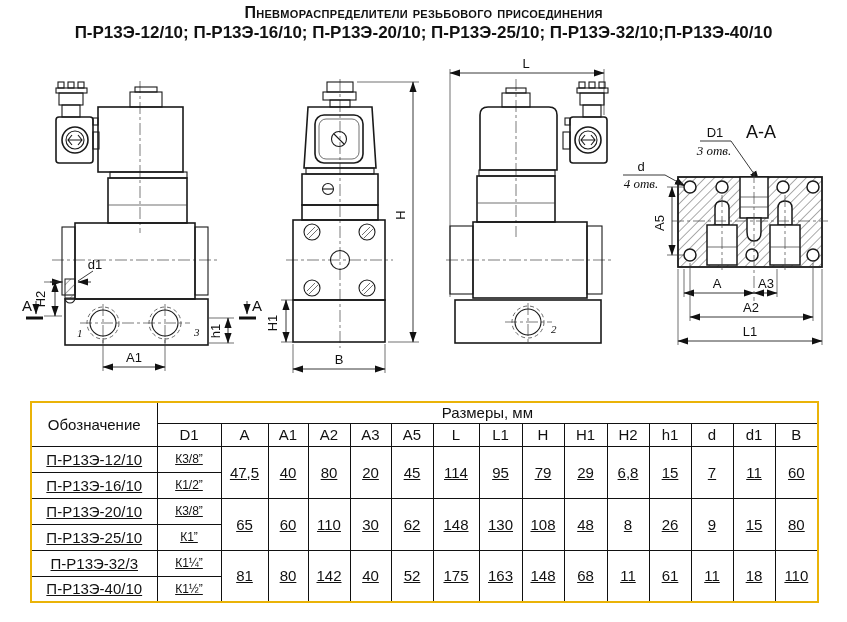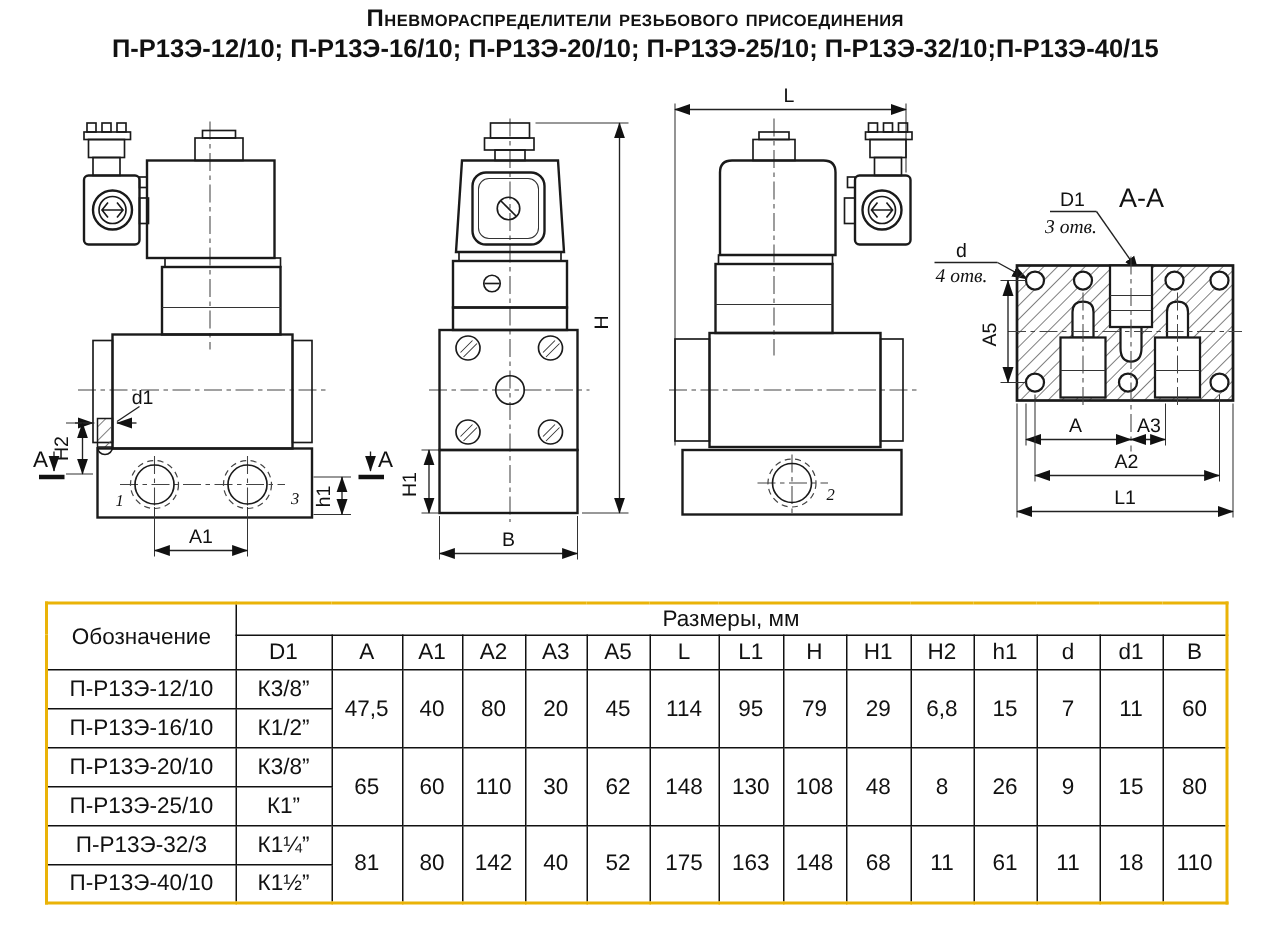--- a/index.html
+++ b/index.html
@@ -32,32 +32,32 @@
     position:absolute; left:30px; top:401px; width:787px;
     border-collapse:collapse; table-layout:fixed;
     border:2px solid #eab308; font-size:15px;
   }
   table.dims th, table.dims td {
     border:1px solid #111; text-align:center; vertical-align:middle;
     padding:0; white-space:nowrap; overflow:hidden; font-weight:normal;
   }
   tr.hr1 { height:21px; }
   tr.hr2 { height:23px; }
-  tr.dr  { height:26px; }
+  tr.dr  { height:26px;text-decoration:underline; }
   td.desig { text-align:left; padding-left:8px; }
-  td.thread { font-size:15px; }
+  td.thread { font-size:12px; }
 </style>
 </head>
 <body>
 
 <div class="page">
 
   <div class="title">
     <div class="title-l1">Пневмораспределители резьбового присоединения</div>
-    <div class="title-l2">П-Р13Э-12/10; П-Р13Э-16/10; П-Р13Э-20/10; П-Р13Э-25/10; П-Р13Э-32/10;П-Р13Э-40/15</div>
+    <div class="title-l2">П-Р13Э-12/10; П-Р13Э-16/10; П-Р13Э-20/10; П-Р13Э-25/10; П-Р13Э-32/10;П-Р13Э-40/10</div>
   </div>
 
   <svg class="drawing" width="847" height="342" viewBox="0 0 847 342">
     <defs>
       <pattern id="hatch" patternUnits="userSpaceOnUse" width="6.5" height="6.5" patternTransform="rotate(45)">
         <line x1="0" y1="0" x2="0" y2="6.5" stroke="#555" stroke-width="1"></line>
       </pattern>
       <marker id="arr" viewBox="0 0 10 10" refX="9.5" refY="5" markerWidth="12" markerHeight="12" orient="auto-start-reverse">
         <path d="M0,1.6 L10,5 L0,8.4 z" fill="#111"></path>
       </marker>

